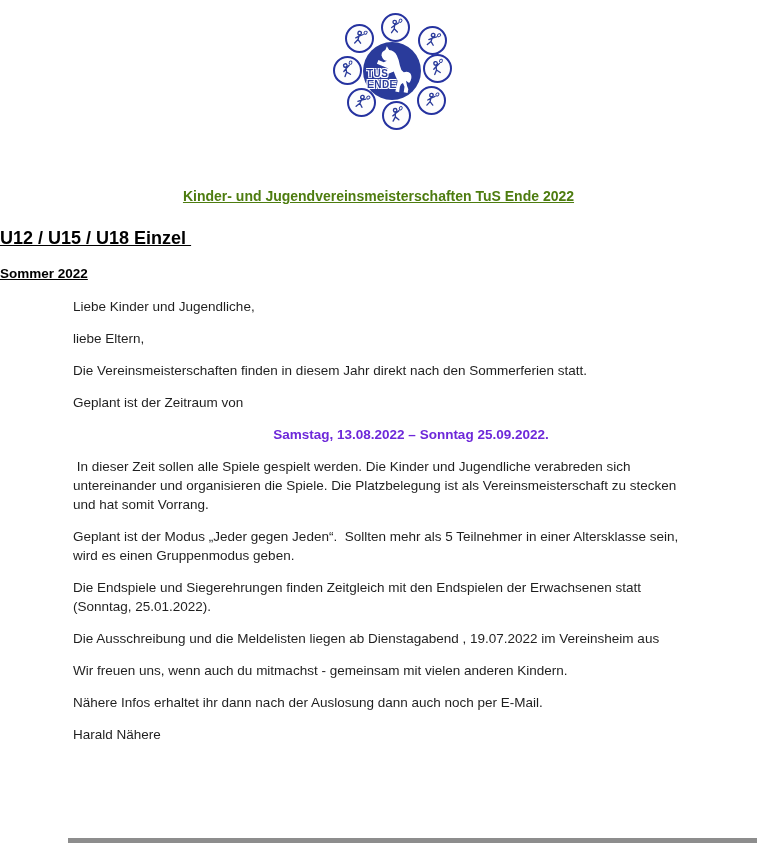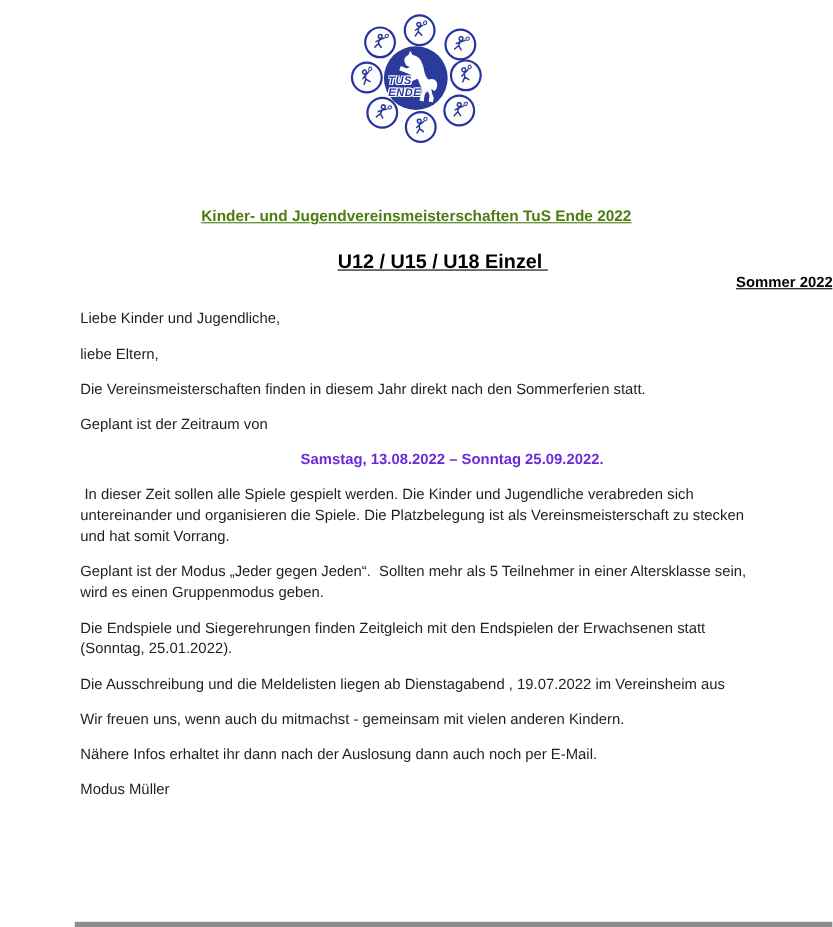--- a/index.html
+++ b/index.html
@@ -9,21 +9,21 @@
     width:757px; height:843px;
     background:#ffffff;
     font-family:"Liberation Sans", sans-serif;
     color:#1f1f1f;
     padding-top:186px;
     overflow:hidden;
     margin:0 auto;
   }
 
   
-  .logo { position:absolute; left:318px; top:11px; width:120px; height:120px;font-style:italic; }
+  .logo { position:absolute; left:332px; top:11px; width:120px; height:120px; }
   .logo-center {
     position:absolute; left:31px; top:31px; width:58px; height:58px;
     border-radius:50%; background:#2a3b9b;
   }
   .logo-center svg { position:absolute; left:7px; top:3px; }
   .logo-text {
     position:absolute; left:4px; bottom:10px;
     font-size:10px; font-weight:bold; letter-spacing:.5px; line-height:11px;
     color:#2a3b9b; text-align:left;
     text-shadow:-1px -1px 0 #fff, 1px -1px 0 #fff, -1px 1px 0 #fff, 1px 1px 0 #fff;
@@ -43,26 +43,26 @@
   .sat-6 { left:15px;  top:77px; }
   .sat-7 { left:1px;   top:45px; }
   .sat-8 { left:13px;  top:13px; }
 
   
   .title {
     text-align:center; font-size:14px; font-weight:bold; color:#4d7c0f;
     text-decoration:underline; line-height:21px;
   }
   .subtitle {
-    text-align:center; font-size:18px; font-weight:bold; color:#000;
-    text-decoration:underline; line-height:21px; margin-top:21px;padding-left:48px;
+    font-size:18px; font-weight:bold; color:#000;
+    text-decoration:underline; line-height:21px; margin-top:21px;
   }
   .season {
-    text-align:right; font-size:13.5px; font-weight:bold; color:#000;
-    text-decoration:underline; line-height:16px; 
+    text-align:left; font-size:13.5px; font-weight:bold; color:#000;
+    text-decoration:underline; line-height:16px; margin-top:17px;
   }
 
   
   .body { margin:15px 8px 0 73px; font-size:13.5px; line-height:19px; }
   .body p { margin:0 0 13px 0; white-space:pre-wrap; }
   .date-line {
     text-align:center; font-weight:bold; color:#6d28d9;
     margin-left:-73px; margin-right:-8px;
   }
   .b { font-weight:normal; }
@@ -176,17 +176,17 @@
     <p> In dieser Zeit sollen alle Spiele gespielt werden. Die Kinder und Jugendliche verabreden sich
 untereinander und organisieren die Spiele. Die Platzbelegung ist als Vereinsmeisterschaft zu stecken
 und hat somit Vorrang.</p>
     <p>Geplant ist der Modus „Jeder gegen Jeden“.  Sollten mehr als 5 Teilnehmer in einer Altersklasse sein,
 wird es einen Gruppenmodus geben.</p>
     <p>Die Endspiele und Siegerehrungen finden Zeitgleich mit den Endspielen der Erwachsenen statt
 (Sonntag, 25.01.2022).</p>
     <p>Die Ausschreibung und die Meldelisten liegen ab Dienstagabend , 19.07.2022 im Vereinsheim aus</p>
     <p><span>Wir freuen uns, wenn auch </span><span class="b">du</span><span> mitmachst - gemeinsam mit vielen anderen Kindern.</span></p>
     <p>Nähere Infos erhaltet ihr dann nach der Auslosung dann auch noch per E-Mail.</p>
-    <p>Modus Müller</p>
+    <p>Harald Nähere</p>
   </div>
 
   <div class="bottom-bar"></div>
 </div>
 
 </body></html>

